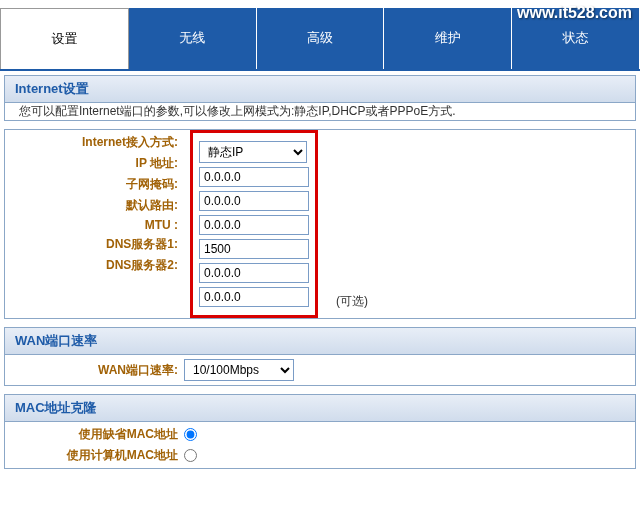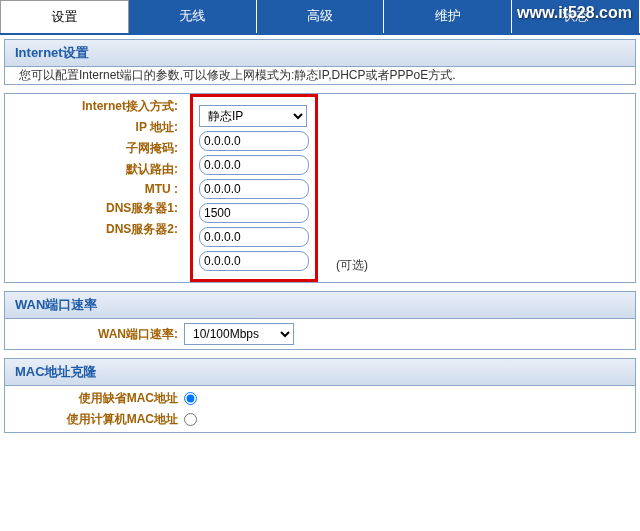--- a/index.html
+++ b/index.html
@@ -1,30 +1,30 @@
 <!DOCTYPE html>
 <html><head>
 <meta charset="utf-8">
 <style>
 * { box-sizing: border-box; margin: 0; padding: 0; }
 body { font-family: Arial, "Microsoft YaHei", sans-serif; font-size: 12px; background: #fff; width: 640px; }
 .tabs { display: flex; border-bottom: 2px solid #1e5ba8; }
-.tab { flex: 1; text-align: center; padding: 7px 0; background: #1e5ba8; color: #fff; border-right: 1px solid #fff; cursor: pointer; font-size: 13px; }
+.tab { flex: 1; text-align: center; padding: 21px 0; background: #1e5ba8; color: #fff; border-right: 1px solid #fff; cursor: pointer; font-size: 13px; margin-top: 8px; }
 .tab.active { background: #fff; color: #000; border: 1px solid #999; border-bottom: none; }
 .watermark { position: absolute; right: 8px; top: 4px; color: #fff; font-size: 16px; font-weight: bold; text-shadow: 1px 1px 2px rgba(0,0,0,.5); }
 .content { padding: 4px; }
 .section { border: 1px solid #8ba7c7; margin-bottom: 8px; background: #fff; }
 .section-header { background: linear-gradient(#e8eef7,#d0dcec); padding: 4px 10px; color: #1e5ba8; font-weight: bold; font-size: 13px; border-bottom: 1px solid #8ba7c7; }
 .section-body { padding: 0 14px; }
 .help-text { color: #333; font-size: 12px; }
 .form-row { display: flex; align-items: center; margin: 4px 0; }
 .form-label { width: 165px; text-align: right; padding-right: 6px; font-weight: bold; color: #a16207; }
 select, input[type=text] { font-size: 12px; padding: 2px 4px; border: 1px solid #7a9cc6; background: #fff; }
 select { width: 108px; }
-input[type=text] { width: 110px; border-radius: 9px; }
+input[type=text] { width: 110px; }
 .hint { margin-left: 18px; color: #333; margin-top: 40px; }
 .redbox { border: 3px solid #d80000; padding: 4px 6px; }
 .redbox-fields { position: relative; }
 </style>
 </head>
 <body>
 
 <div style="position:relative">
   <div class="tabs">
     <div class="tab active">设置</div>

